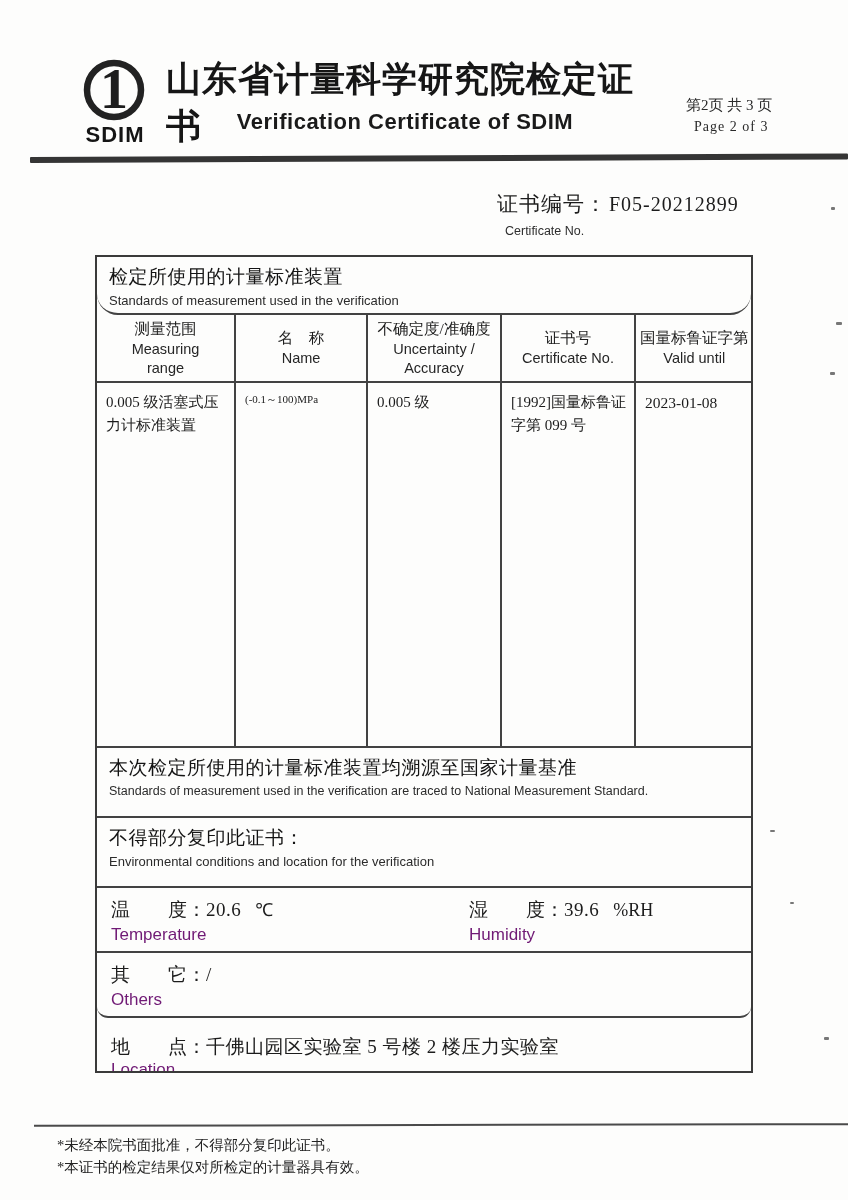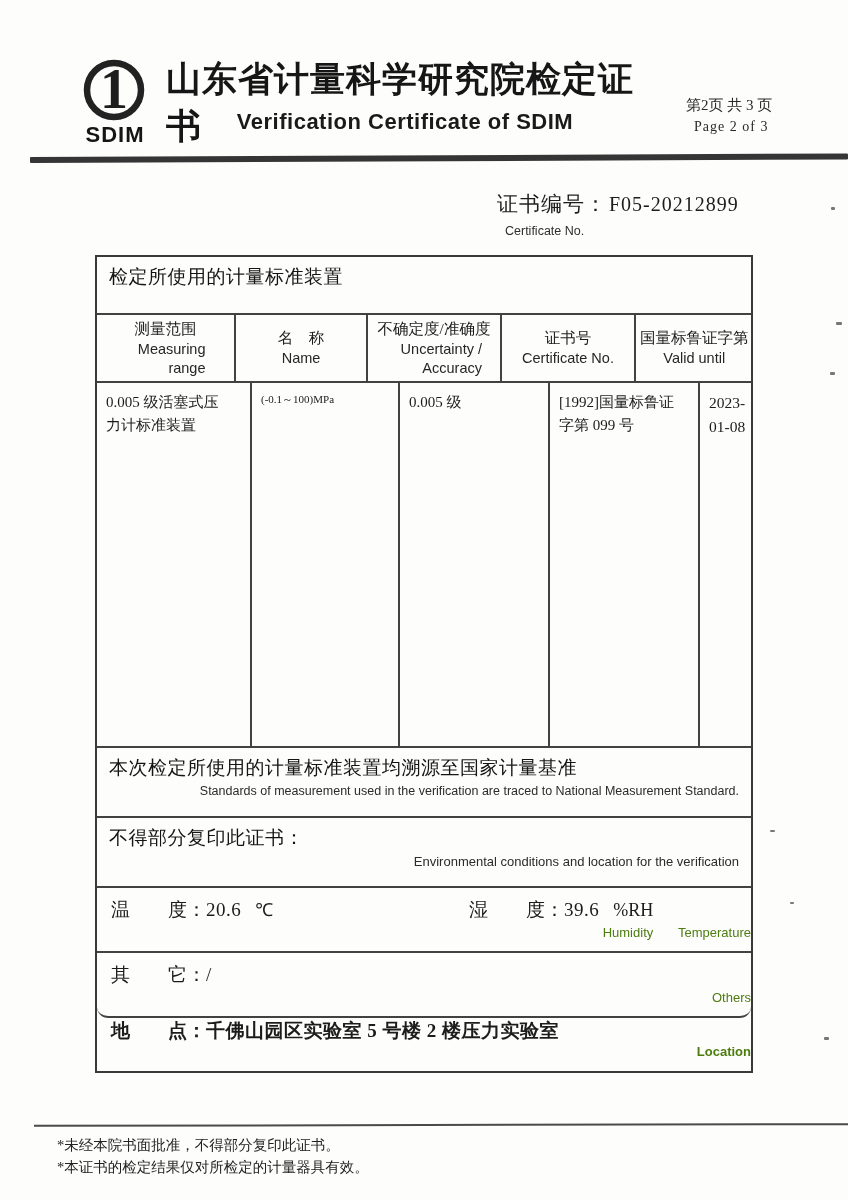--- a/index.html
+++ b/index.html
@@ -2,21 +2,21 @@
 <html><head>
 <meta charset="utf-8">
 <style>
   html,body { margin:0; padding:0; background:#d9d9d9; }
   .page {
     position:relative; width:848px; height:1200px; margin:0 auto;
     background:#fdfdfc; overflow:hidden; color:#1c1c1c;
     font-family:"Liberation Sans", sans-serif;
   }
   .cn { font-family:"Liberation Serif", serif; }
-  .en { font-family:"Liberation Sans", sans-serif;text-align:right; }
+  .en { font-family:"Liberation Sans", sans-serif; }
   .abs { position:absolute; }
 
   
   .title-cn { left:166px; top:56px; width:500px; font-size:35px; font-weight:bold; letter-spacing:1px; color:#161616; }
   .title-en { left:160px; top:109px; width:490px; text-align:center; font-size:22px; font-weight:bold; color:#1a1a1a; letter-spacing:0.5px; }
   .page-info { left:686px; top:95px; font-size:15px; color:#2a2a2a; line-height:21px; }
   .page-info .l2 { padding-left:8px; letter-spacing:1px; font-size:14px; }
   .thick-rule { left:30px; top:157px; width:818px; height:6px; background:#353535; transform:rotate(-0.25deg); transform-origin:left center; border-radius:1px; }
 
   
@@ -37,21 +37,21 @@
   .grid5 > div { box-sizing:border-box; }
   .grid5 > div + div { border-left:2px solid #424242; }
   .hcell { display:flex; flex-direction:column; align-items:center; justify-content:center; text-align:center; padding:4px 4px; }
   .hcell .cn { font-size:15.5px; white-space:pre; }
   .hcell .en { font-size:14.5px; color:#262626; max-width:104px; line-height:1.3; }
   .dcell { padding:8px 8px 0 9px; font-size:15px; line-height:1.55; color:#1b1b1b; }
 
   .env-label { font-size:19px; white-space:pre; }
   .env-value { font-size:19px; letter-spacing:0.5px; }
   .env-unit  { font-size:18px; margin-left:14px; }
-  .env-en { font-size:13px; color:#4d7c0f; margin-top:2px; }
+  .env-en { font-size:17px; color:#701a75; margin-top:2px; }
   .env-block { padding:9px 0 0 14px; }
   .env-right { position:absolute; left:372px; top:9px; }
 
   
   .foot-rule { left:34px; top:1124px; width:814px; height:2px; background:#4a4a4a; transform:rotate(-0.12deg); }
   .footnotes { left:57px; top:1134px; font-size:14.5px; line-height:22px; color:#222; }
   .form-code { left:740px; top:1169px; font-size:13.5px; letter-spacing:0.5px; color:#2a2a2a;margin-top:48px; }
 
   .speck { position:absolute; background:#777; border-radius:1px; }
 
@@ -79,22 +79,23 @@
   <div class="abs thick-rule"></div>
 
   <div class="abs cn cert-line">
     <span class="cert-label">证书编号：</span>
     <span class="cert-number">F05-20212899</span>
   </div>
   <div class="abs en cert-en">Certificate No.</div>
 
   <div class="abs main-box">
 
-    <div class="row sec-pad" style="height:58px;">
+    <div class="row sec-pad" style="height:58px;border-radius:21px;">
       <div class="cn sec-cn">检定所使用的计量标准装置</div>
+      <div class="en sec-en">Standards of measurement used in the verification</div>
     </div>
 
     <div class="row grid5" style="height:68px;">
       <div class="hcell">
         <span class="cn">测量范围</span>
         <span class="en" style="max-width:80px;">Measuring range</span>
       </div>
       <div class="hcell">
         <span class="cn">名    称</span>
         <span class="en">Name</span>
@@ -106,21 +107,21 @@
       <div class="hcell">
         <span class="cn">证书号</span>
         <span class="en">Certificate No.</span>
       </div>
       <div class="hcell">
         <span class="cn">国量标鲁证字第</span>
         <span class="en">Valid until</span>
       </div>
     </div>
 
-    <div class="row grid5" style="height:365px;gap:16px;">
+    <div class="row grid5" style="height:365px;">
       <div class="dcell cn">0.005 级活塞式压力计标准装置</div>
       <div class="dcell cn" style="font-size:11px;">(-0.1～100)MPa</div>
       <div class="dcell cn">0.005 级</div>
       <div class="dcell cn">[1992]国量标鲁证字第 099 号</div>
       <div class="dcell cn" style="font-size:15.5px;">2023-01-08</div>
     </div>
 
     <div class="row sec-pad" style="height:70px;">
       <div class="cn sec-cn">本次检定所使用的计量标准装置均溯源至国家计量基准</div>
       <div class="en sec-en" style="font-size:12.5px;">Standards of measurement used in the verification are traced to National Measurement Standard.</div>
@@ -149,21 +150,21 @@
     <div class="row" style="height:65px;border-radius:11px;">
       <div class="env-block">
         <div>
           <span class="cn env-label">其        它：</span><span class="cn env-value">/</span>
         </div>
         <div class="en env-en">Others</div>
       </div>
     </div>
 
     <div class="row" style="height:53px;">
-      <div class="env-block" style="padding-top:0;font-weight:bold;">
+      <div class="env-block" style="padding-top:16px;">
         <div>
           <span class="cn env-label">地        点：</span><span class="cn env-value">千佛山园区实验室 5 号楼 2 楼压力实验室</span>
         </div>
         <div class="en env-en" style="margin-top:0;">Location</div>
       </div>
     </div>
 
   </div>
 
   <div class="abs foot-rule"></div>

